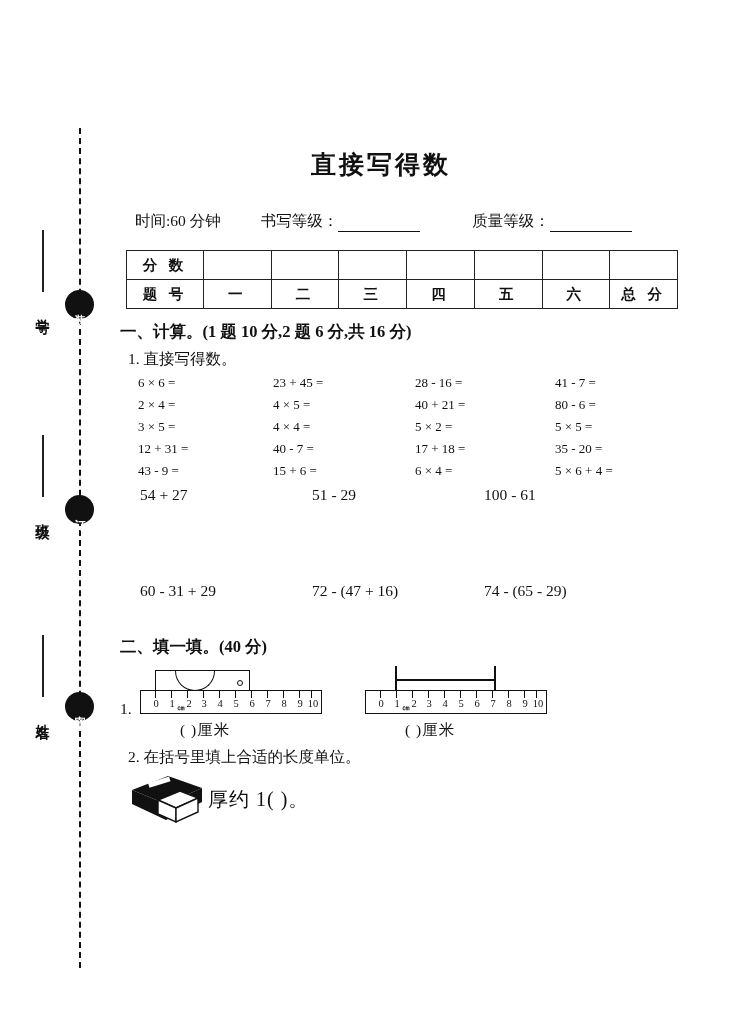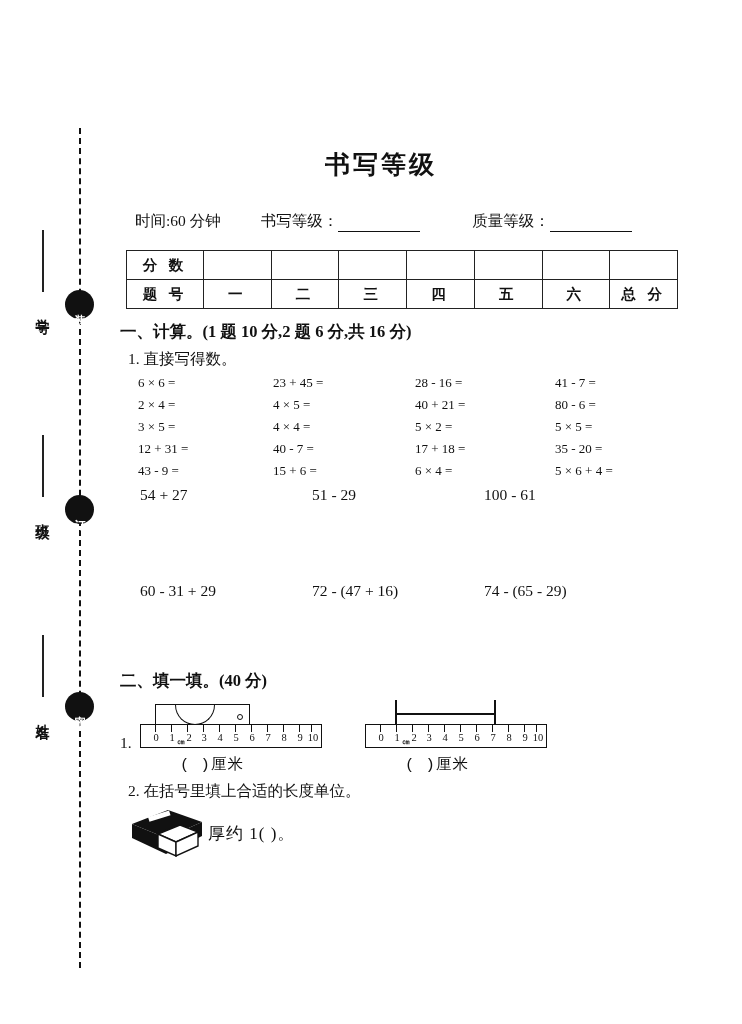--- a/index.html
+++ b/index.html
@@ -168,21 +168,21 @@
   .vcalc-row {
     display: grid;
     grid-template-columns: 172px 172px 200px;
     padding-left: 30px;
     font-size: 15.5px;
   }
   #vcalc-row-1 { margin-top: 7px; }
   #vcalc-row-2 { margin-top: 78px; }
 
   
-  #section-two-heading { margin-top: 70px; }
+  #section-two-heading { margin-top: 36px; }
 
   #ruler-area {
     margin-top: 4px;
     padding-left: 10px;
     display: flex;
     align-items: flex-start;
   }
   .q-num {
     font-size: 15.5px;
     padding-top: 38px;
@@ -274,33 +274,32 @@
     top: 11px;
     font-size: 8px;
     font-family: "Liberation Sans", sans-serif;
     font-weight: bold;
   }
   .answer-line {
     font-size: 15.5px;
     padding-left: 40px;
     margin-top: 6px;
     letter-spacing: 1px;
-    font-family: Liberation Mono, monospace;
   }
 
   
   #eraser-row {
     margin-top: 6px;
     padding-left: 18px;
     display: flex;
     align-items: center;
   }
   #eraser-svg { margin-right: 2px; }
   #eraser-text {
-    font-size: 17px;
+    font-size: 20px;
     letter-spacing: 1px;
   }
 </style>
 </head>
 <body>
 
 <div id="binding-strip">
   <div class="dashed-line"></div>
 
   <div class="seal-circle" id="seal-zhuang">装</div>
@@ -316,21 +315,21 @@
     <span class="field-label">班级</span>
   </div>
   <div class="field-group" id="field-xingming">
     <div class="field-rule"></div>
     <span class="field-label">姓名</span>
   </div>
 </div>
 
 <div id="sheet">
 
-  <div id="paper-title">书写等级</div>
+  <div id="paper-title">直接写得数</div>
 
   <div id="meta-row">
     <span class="meta-item" id="meta-time">时间:60 分钟</span>
     <span class="meta-item" id="meta-write">
       <span>书写等级：</span><span class="blank-rule"></span>
     </span>
     <span class="meta-item" id="meta-quality">
       <span>质量等级：</span><span class="blank-rule"></span>
     </span>
   </div>

